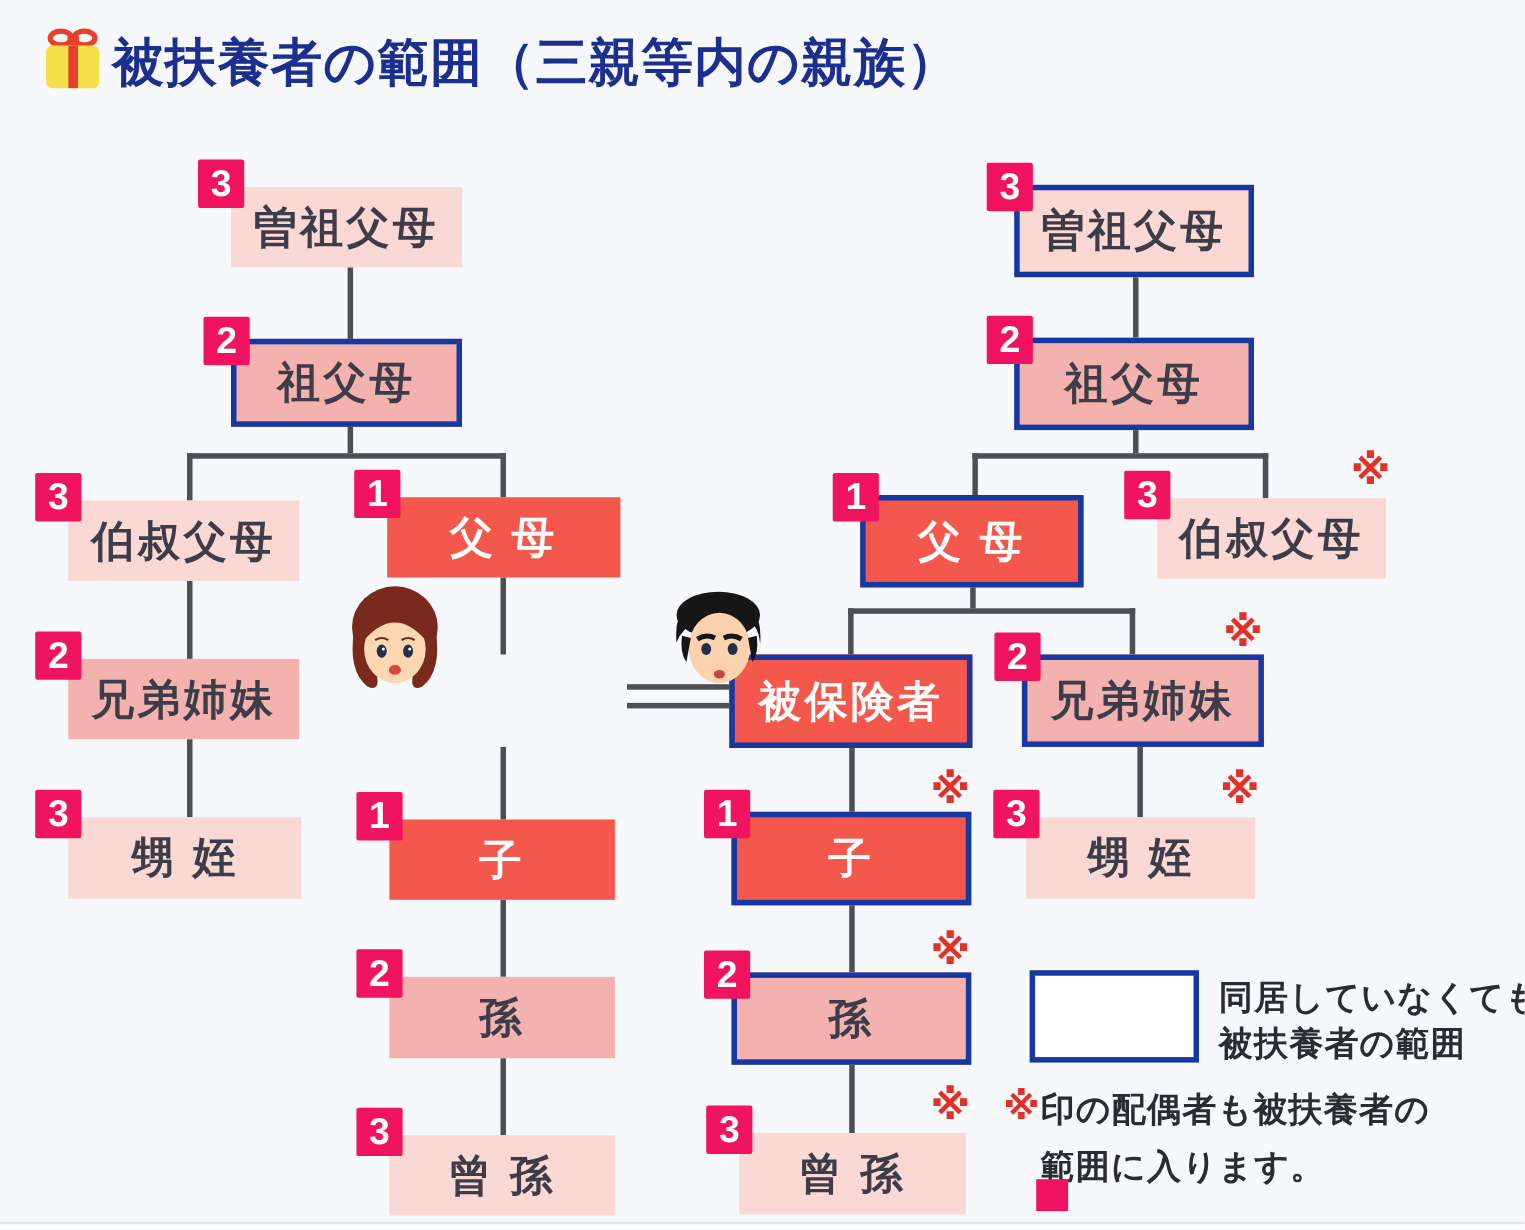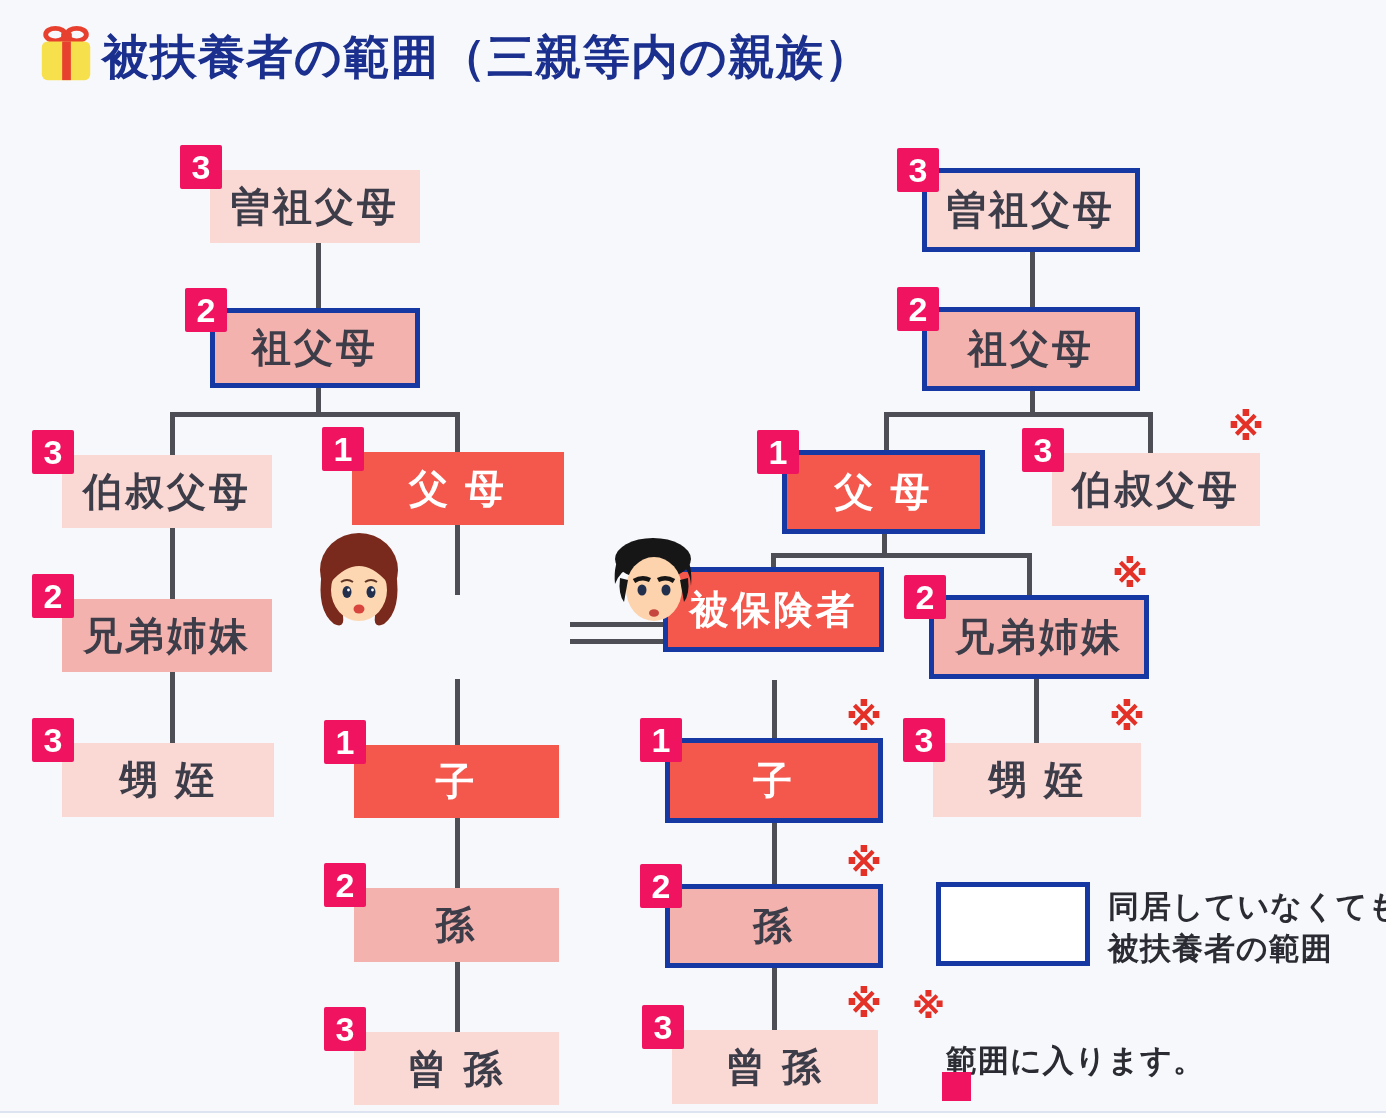--- a/index.html
+++ b/index.html
@@ -160,21 +160,21 @@
   </div>
   <div class="node red bordered" style="left:782px;top:450px;width:203px;height:84px">
     <span class="badge">1</span>
     <span>父 母</span>
   </div>
   <div class="node light" style="left:1052px;top:453px;width:208px;height:73px">
     <span class="badge">3</span>
     <span>伯叔父母</span>
     <span class="mark">※</span>
   </div>
-  <div class="node red bordered" style="left:663px;top:567px;width:221px;height:85px">
+  <div class="node red bordered" style="left:663px;top:595px;width:221px;height:85px">
     <span>被保険者</span>
   </div>
   <div class="node pink bordered" style="left:929px;top:595px;width:220px;height:84px">
     <span class="badge">2</span>
     <span>兄弟姉妹</span>
     <span class="mark">※</span>
   </div>
   <div class="node light" style="left:933px;top:743px;width:208px;height:74px">
     <span class="badge">3</span>
     <span>甥 姪</span>
@@ -222,18 +222,19 @@
     <ellipse cx="36" cy="58" rx="4.5" ry="5.5" fill="#22304e"></ellipse>
     <ellipse cx="60" cy="58" rx="4.5" ry="5.5" fill="#22304e"></ellipse>
     <ellipse cx="48" cy="81" rx="5" ry="3.8" fill="#c6453e"></ellipse>
   </svg>
 
   <div id="legend-box"></div>
   <div class="legend-text" style="left:1108px;top:886px">同居していなくても</div>
   <div class="legend-text" style="left:1108px;top:928px">被扶養者の範囲</div>
 
   <div id="legend-note-mark">※</div>
+  <div class="legend-text" style="left:946px;top:988px">印の配偶者も被扶養者の</div>
   <div class="legend-text" style="left:946px;top:1040px">範囲に入ります。</div>
   <div id="legend-pink-square"></div>
 
   <div id="bottom-rule"></div>
   <div id="bottom-strip"></div>
 </div>
 
 </body></html>

